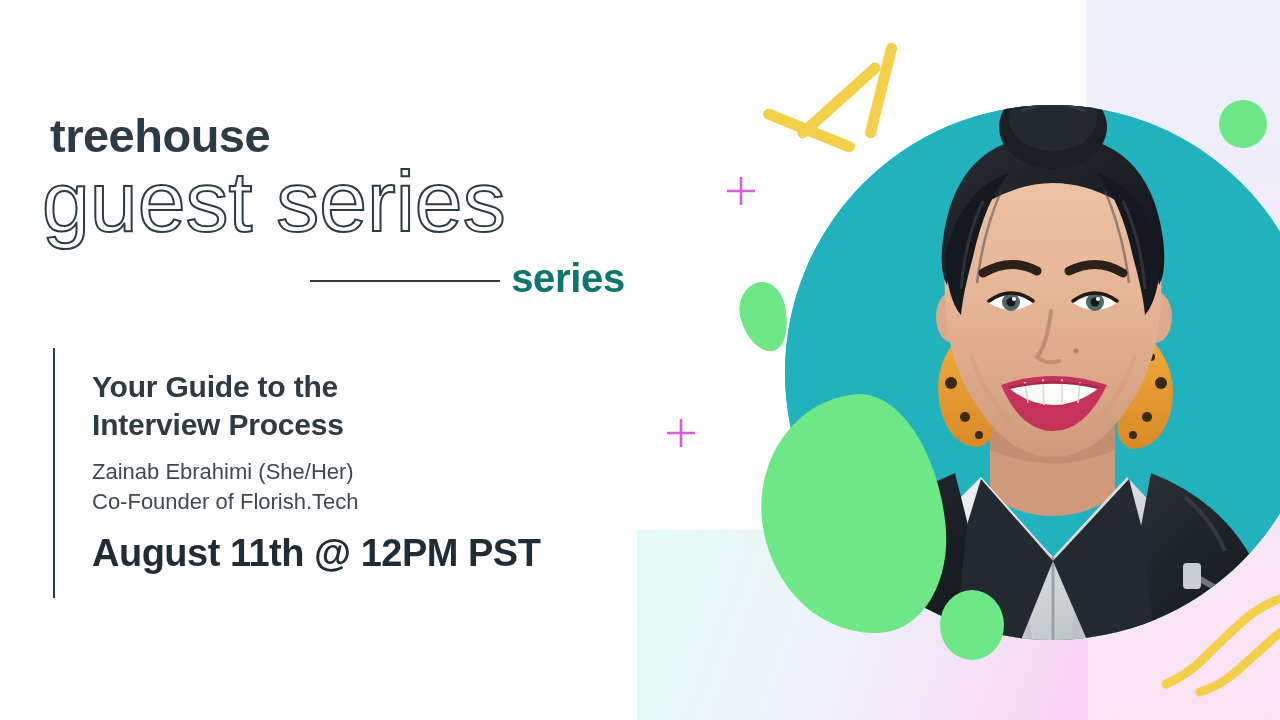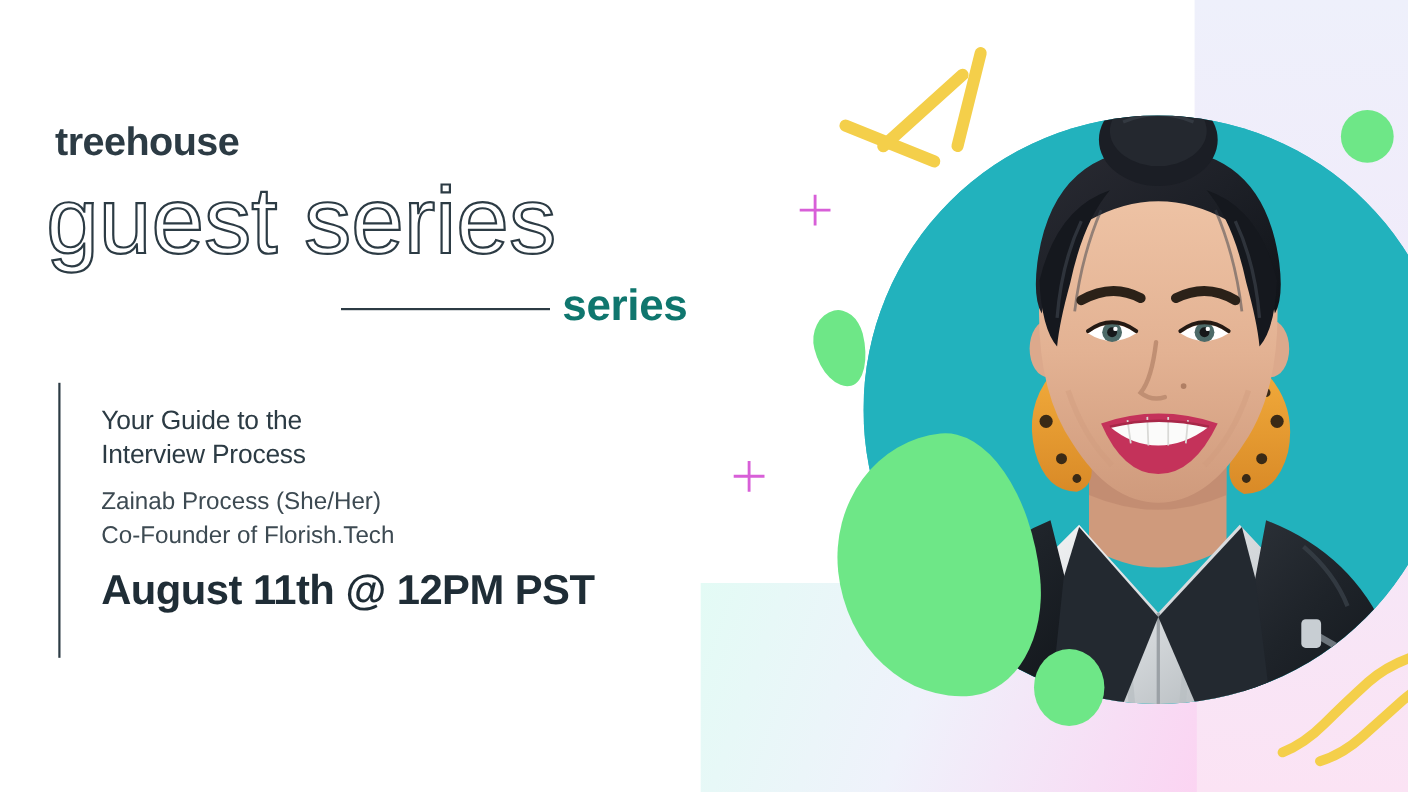--- a/index.html
+++ b/index.html
@@ -82,21 +82,21 @@
   
   .plus{ position:absolute; }
 
   
   #left-col{
     position:absolute; left:0; top:0; width:660px; height:720px;
   }
 
   #brand{
     position:absolute; left:50px; top:108px;
-    font-size:36px; font-weight:700; letter-spacing:-0.5px;
+    font-size:47px; font-weight:700; letter-spacing:-0.5px;
     color:#2c3b44;
   }
 
   #headline-outline{
     position:absolute; left:42px; top:158px;
     font-size:86px; font-weight:400; letter-spacing:0px;
     color:transparent;
     -webkit-text-stroke:2px #2c3b44;
     line-height:1.0;
   }
@@ -117,21 +117,21 @@
   
   #divider-bar{
     position:absolute; left:53px; top:348px;
     width:2px; height:250px; background:#2c3b44;
   }
 
   #event-block{
     position:absolute; left:92px; top:368px; width:540px;
   }
   #event-title{
-    font-size:24px; font-weight:400; color:#2c3b44;
+    font-size:30px; font-weight:700; color:#2c3b44;
     line-height:1.28; letter-spacing:-0.2px;
     white-space:pre-line;
   }
   #speaker-name{
     margin-top:12px;
     font-size:22px; font-weight:400; color:#3d4a52; line-height:1.38;
   }
   #speaker-role{
     font-size:22px; font-weight:400; color:#3d4a52; line-height:1.38;
   }
@@ -302,20 +302,20 @@
     <div id="series-row">
       <div id="series-rule"></div>
       <div id="series-word">series</div>
     </div>
 
     <div id="divider-bar"></div>
 
     <div id="event-block">
       <div id="event-title">Your Guide to the
 Interview Process</div>
-      <div id="speaker-name">Zainab Process (She/Her)</div>
+      <div id="speaker-name">Zainab Ebrahimi (She/Her)</div>
       <div id="speaker-role">Co-Founder of Florish.Tech</div>
       <div id="event-datetime">August 11th @ 12PM PST</div>
     </div>
 
   </div>
 
 </div>
 
 </body></html>

